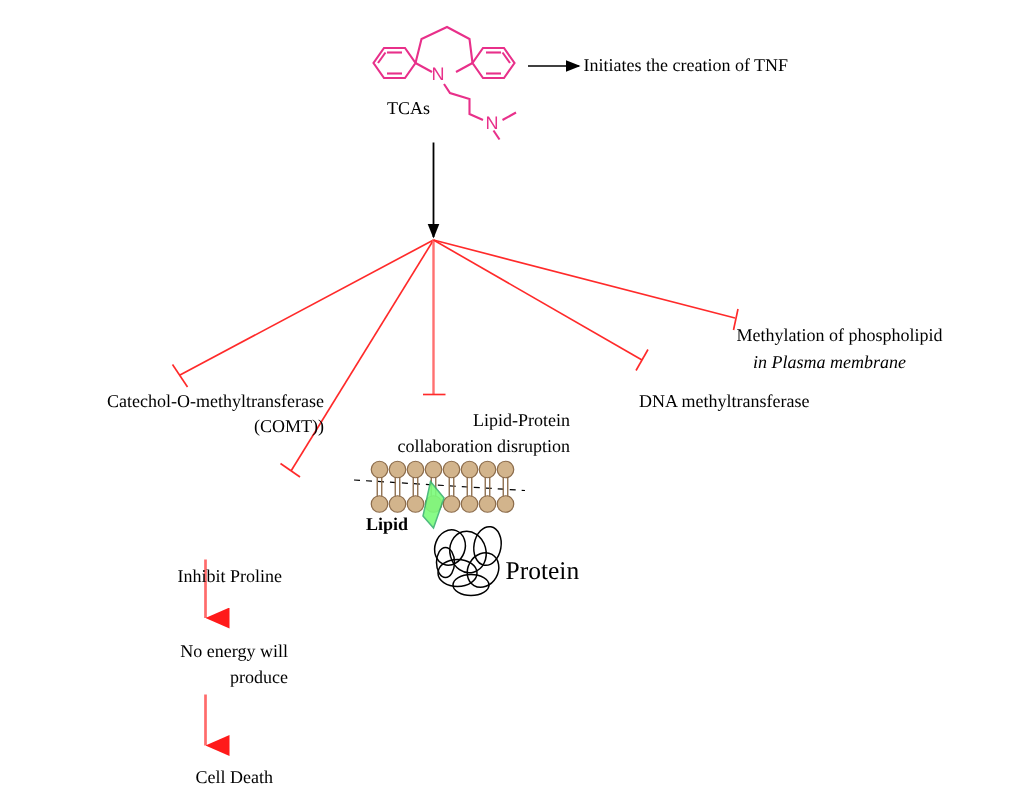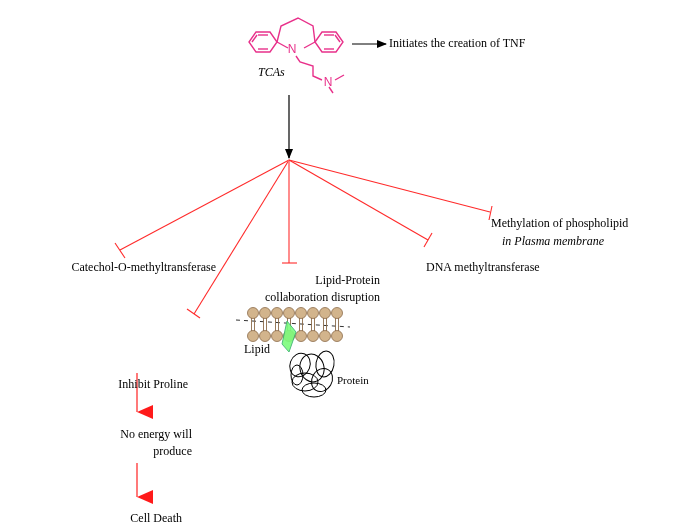--- a/index.html
+++ b/index.html
@@ -1,20 +1,20 @@
 <!DOCTYPE html>
 <html><head>
   <meta charset="utf-8">
   <style>
     html, body { margin: 0; padding: 0; background: #ffffff; }
     #canvas { position: relative; width: 683px; height: 525px; overflow: hidden; background: #fff; }
     svg#diagram { position: absolute; left: 0; top: 0; }
     .lbl { position: absolute; font-family: "Liberation Serif", "DejaVu Serif", serif; font-size: 12px; color: #000; line-height: 17px; white-space: nowrap; }
     .center { text-align: right; }
-    .small { font-size: 11px; }
+    .small { font-size: 17px; }
   </style>
 </head>
 <body>
 
 <div id="canvas">
   <svg id="diagram" width="683" height="525" viewBox="0 0 683 525">
     <defs>
       <marker id="blackhead" markerWidth="10" markerHeight="10" refX="9" refY="4" orient="auto" markerUnits="userSpaceOnUse">
         <path d="M0,0 L10,4 L0,8 Z" fill="#000"></path>
       </marker>
@@ -113,42 +113,43 @@
       <ellipse cx="305" cy="382" rx="13" ry="9"></ellipse>
       <ellipse cx="322" cy="380" rx="10" ry="12" transform="rotate(30 322 380)"></ellipse>
       <ellipse cx="314" cy="390" rx="12" ry="7"></ellipse>
       <ellipse cx="297" cy="375" rx="6" ry="10"></ellipse>
     </g>
 
     <line x1="137" y1="373" x2="137" y2="412" stroke="#ff6b6b" stroke-width="1.8" marker-end="url(#redhead)"></line>
     <line x1="137" y1="463" x2="137" y2="497" stroke="#ff6b6b" stroke-width="1.8" marker-end="url(#redhead)"></line>
   </svg>
 
-  <div class="lbl" style="left:258px; top:64px;font-style:italic;">TCAs</div>
+  <div class="lbl" style="left:258px; top:64px;">TCAs</div>
   <div class="lbl" style="left:389px; top:35px;">Initiates the creation of TNF</div>
 
   <div class="lbl center" style="left:6px; top:259px; width:210px;">
     <div>Catechol-O-methyltransferase</div>
+    <div>(COMT))</div>
   </div>
 
   <div class="lbl center" style="left:88px; top:336px; width:100px;margin-top:40px;">
     <div>Inhibit Proline</div>
   </div>
 
   <div class="lbl center" style="left:240px; top:272px; width:140px;">
     <div>Lipid-Protein</div>
     <div>collaboration disruption</div>
   </div>
 
   <div class="lbl" style="left:426px; top:259px;">DNA methyltransferase</div>
 
   <div class="lbl" style="left:491px; top:215px;">Methylation of phospholipid</div>
   <div class="lbl" style="left:502px; top:233px;font-style:italic;">in Plasma membrane</div>
 
-  <div class="lbl" style="left:244px; top:341px;">Lipid</div>
+  <div class="lbl" style="left:244px; top:341px;font-weight:bold;">Lipid</div>
   <div class="lbl small" style="left:337px; top:372px;">Protein</div>
 
   <div class="lbl center" style="left:82px; top:426px; width:110px;">
     <div>No energy will</div>
     <div>produce</div>
   </div>
   <div class="lbl center" style="left:92px; top:510px; width:90px;">Cell Death</div>
 </div>
 
 </body></html>

